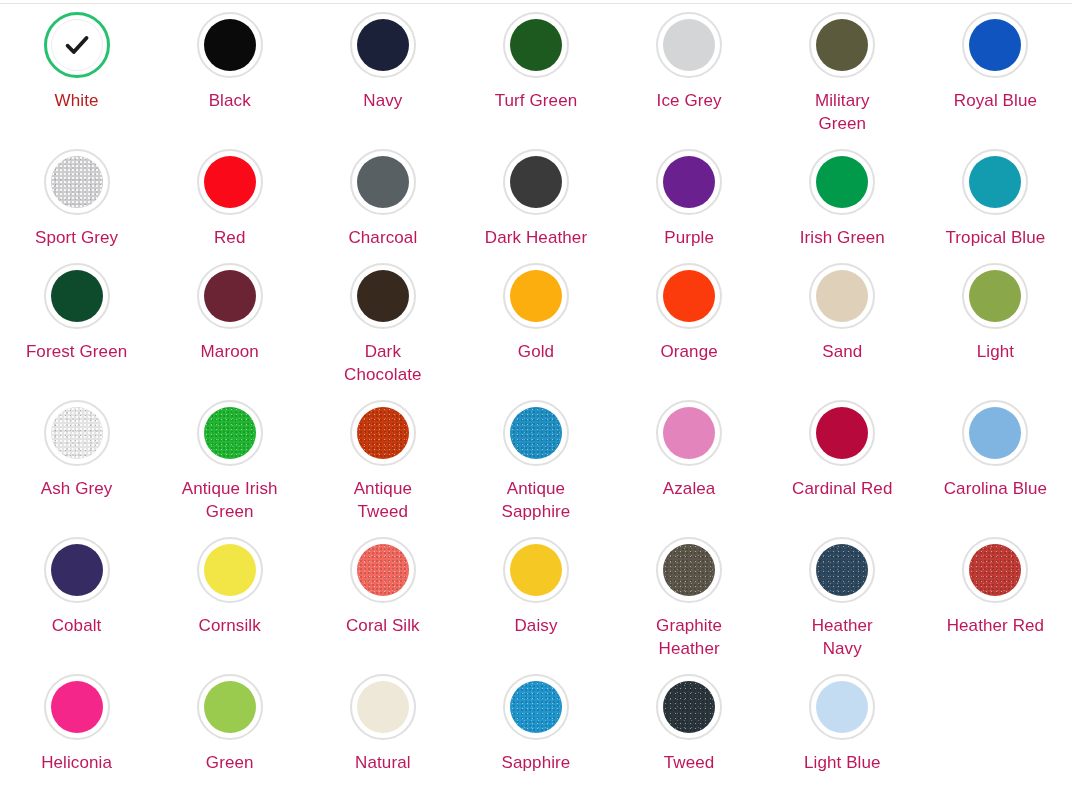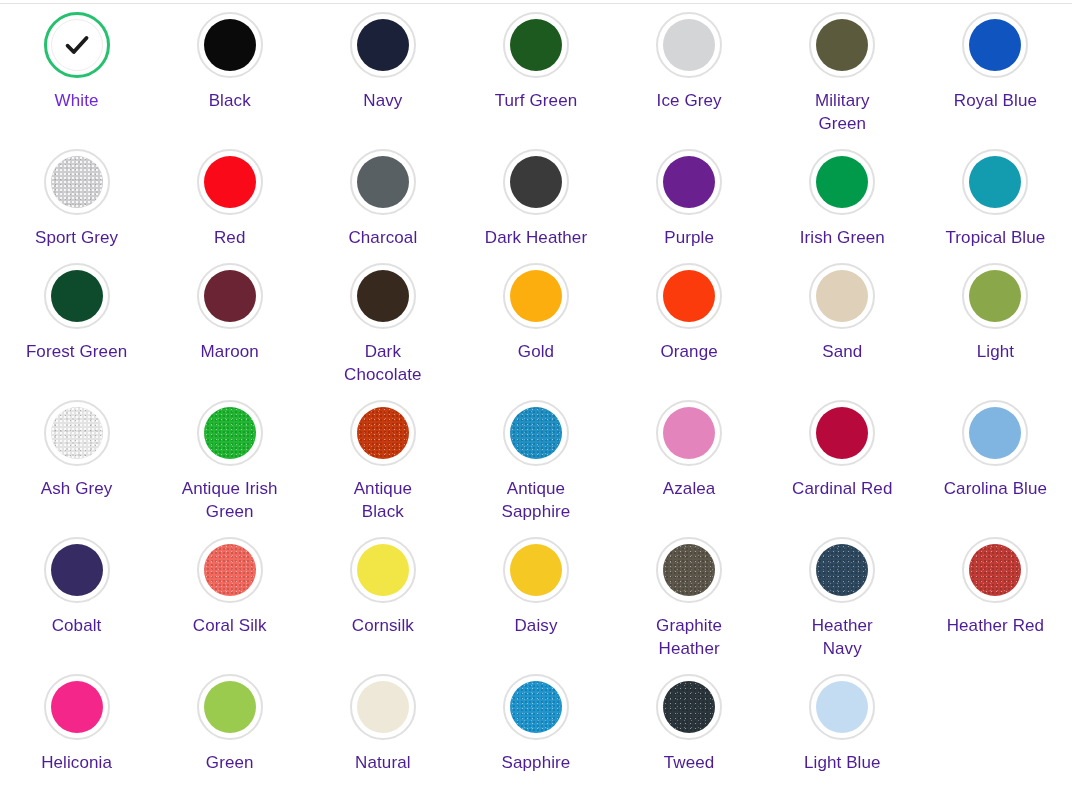--- a/index.html
+++ b/index.html
@@ -124,28 +124,28 @@
     height: 30px;
     display: block;
   }
   .swatch:not(.is-selected) .check-icon { display: none; }
 
   .swatch-label {
     margin-top: 11px;
     font-size: 17px;
     line-height: 23px;
     letter-spacing: 0.1px;
-    color: #4c1d95;
+    color: #be185d;
     text-align: center;
     max-width: 104px;
     font-weight: 400;
   }
 
   .swatch.is-selected .swatch-label {
-    color: #6d28d9;
+    color: #b91c1c;
   }
 </style>
 </head>
 <body>
 
 <div id="color-picker">
 
   <div class="top-divider"></div>
 
   <div class="swatch-grid">
@@ -287,21 +287,21 @@
       <div class="swatch">
         <div class="swatch-ring">
           <div class="swatch-disc textured" style="background: rgb(34, 183, 51);"></div>
         </div>
         <div class="swatch-label">Antique Irish Green</div>
       </div>
       <div class="swatch">
         <div class="swatch-ring">
           <div class="swatch-disc textured" style="background: rgb(199, 58, 14);"></div>
         </div>
-        <div class="swatch-label">Antique Black</div>
+        <div class="swatch-label">Antique Tweed</div>
       </div>
       <div class="swatch">
         <div class="swatch-ring">
           <div class="swatch-disc textured" style="background: rgb(33, 144, 196);"></div>
         </div>
         <div class="swatch-label">Antique Sapphire</div>
       </div>
       <div class="swatch">
         <div class="swatch-ring">
           <div class="swatch-disc" style="background: rgb(227, 133, 188);"></div>
@@ -321,32 +321,32 @@
         <div class="swatch-label">Carolina Blue</div>
       </div>
       <div class="swatch">
         <div class="swatch-ring">
           <div class="swatch-disc" style="background: rgb(54, 43, 99);"></div>
         </div>
         <div class="swatch-label">Cobalt</div>
       </div>
       <div class="swatch">
         <div class="swatch-ring">
+          <div class="swatch-disc" style="background: rgb(242, 230, 70);"></div>
+        </div>
+        <div class="swatch-label">Cornsilk</div>
+      </div>
+      <div class="swatch">
+        <div class="swatch-ring">
           <div class="swatch-disc textured" style="background: rgb(242, 105, 95);"></div>
         </div>
         <div class="swatch-label">Coral Silk</div>
       </div>
       <div class="swatch">
         <div class="swatch-ring">
-          <div class="swatch-disc" style="background: rgb(242, 230, 70);"></div>
-        </div>
-        <div class="swatch-label">Cornsilk</div>
-      </div>
-      <div class="swatch">
-        <div class="swatch-ring">
           <div class="swatch-disc" style="background: rgb(246, 200, 36);"></div>
         </div>
         <div class="swatch-label">Daisy</div>
       </div>
       <div class="swatch">
         <div class="swatch-ring">
           <div class="swatch-disc textured" style="background: rgb(92, 87, 74);"></div>
         </div>
         <div class="swatch-label">Graphite Heather</div>
       </div>

